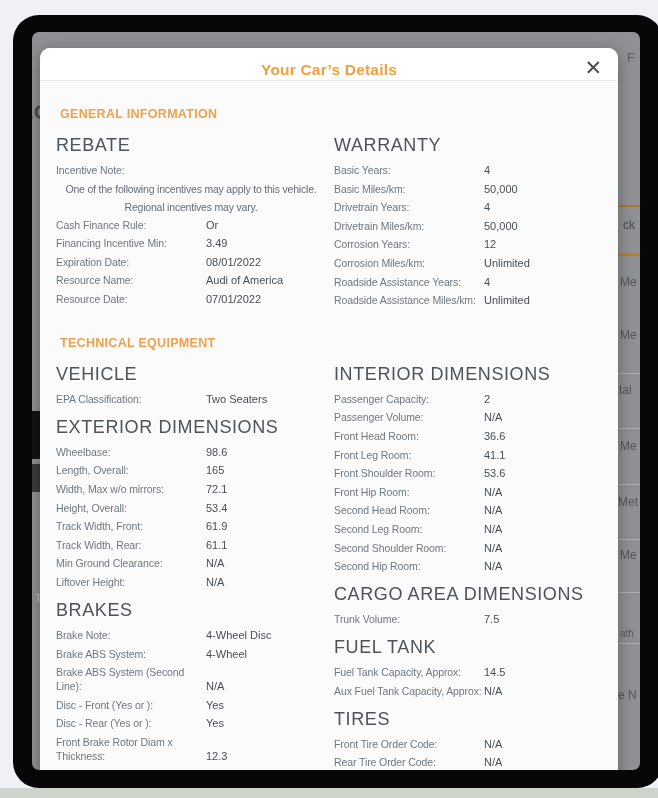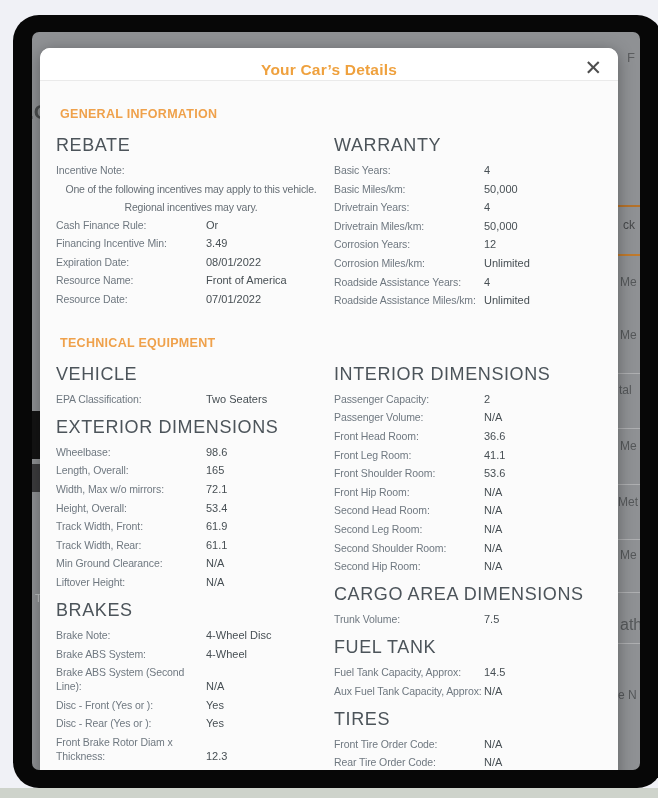--- a/index.html
+++ b/index.html
@@ -39,21 +39,21 @@
         <span class="frag" style="left: -4px; top: 68px; font-size: 21px; color: rgb(74, 76, 77); font-weight: bold;">.O</span>
         <span class="frag" style="left: -12px; top: 560px; font-size: 11px; color: rgb(198, 201, 202);">ed T</span>
         <span class="frag" style="left: 595px; top: 18px; font-size: 13px; color: rgb(92, 94, 96);">F</span>
         <span class="frag" style="left: 591px; top: 186px; font-size: 12px; color: rgb(70, 72, 74);">ck</span>
         <span class="frag" style="left: 588px; top: 243px; font-size: 12px; color: rgb(85, 88, 90);">Me</span>
         <span class="frag" style="left: 588px; top: 296px; font-size: 12px; color: rgb(85, 88, 90);">Me</span>
         <span class="frag" style="left: 587px; top: 351px; font-size: 12px; color: rgb(85, 88, 90);">tal</span>
         <span class="frag" style="left: 588px; top: 407px; font-size: 12px; color: rgb(85, 88, 90);">Me</span>
         <span class="frag" style="left: 586px; top: 463px; font-size: 12px; color: rgb(85, 88, 90);">Met</span>
         <span class="frag" style="left: 588px; top: 516px; font-size: 12px; color: rgb(85, 88, 90);">Me</span>
-        <span class="frag" style="left: 588px; top: 584px; font-size: 16px; color: rgb(85, 88, 90);">ath</span>
+        <span class="frag" style="left: 588px; top: 596px; font-size: 10px; color: rgb(85, 88, 90);">ath</span>
         <span class="frag" style="left: 586px; top: 656px; font-size: 12px; color: rgb(85, 88, 90);">e N</span>
         <div class="patch" style="top: 379px; height: 48px; background: rgb(20, 20, 20);"></div>
         <div class="patch" style="top: 432px; height: 28px; background: rgb(60, 60, 62);"></div>
         <div class="bg-divider" style="top: 341px;"></div>
         <div class="bg-divider" style="top: 396px;"></div>
         <div class="bg-divider" style="top: 452px;"></div>
         <div class="bg-divider" style="top: 507px;"></div>
         <div class="bg-divider" style="top: 560px;"></div>
         <div class="bg-divider" style="top: 611px;"></div>
         <div class="bg-button" style="top: 173px; height: 47px;"></div>
@@ -84,21 +84,21 @@
                   <div class="row">
                     <span class="lbl">Financing Incentive Min:</span>
                     <span class="val">3.49</span>
                   </div>
                   <div class="row">
                     <span class="lbl">Expiration Date:</span>
                     <span class="val">08/01/2022</span>
                   </div>
                   <div class="row">
                     <span class="lbl">Resource Name:</span>
-                    <span class="val">Front of America</span>
+                    <span class="val">Audi of America</span>
                   </div>
                   <div class="row">
                     <span class="lbl">Resource Date:</span>
                     <span class="val">07/01/2022</span>
                   </div>
                 </div>
               </div>
               <div class="col">
                 <div class="section">
                   <div class="sec-heading">WARRANTY</div>

